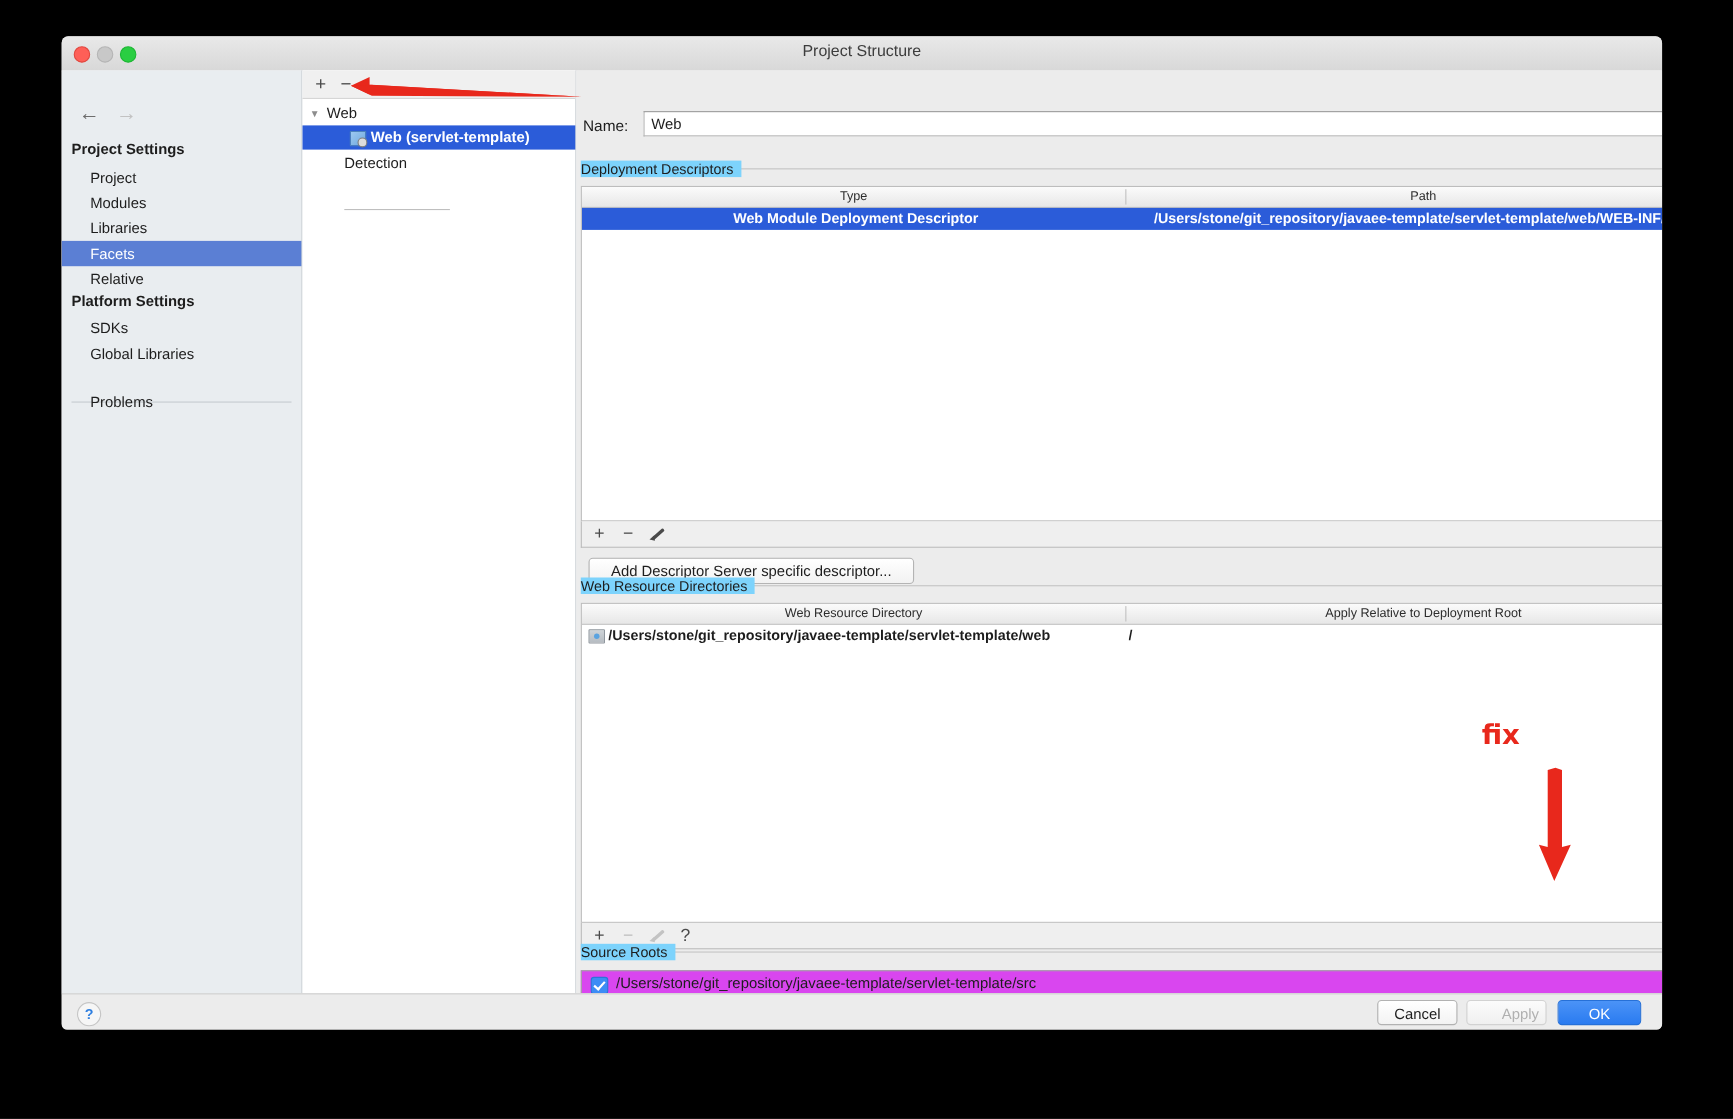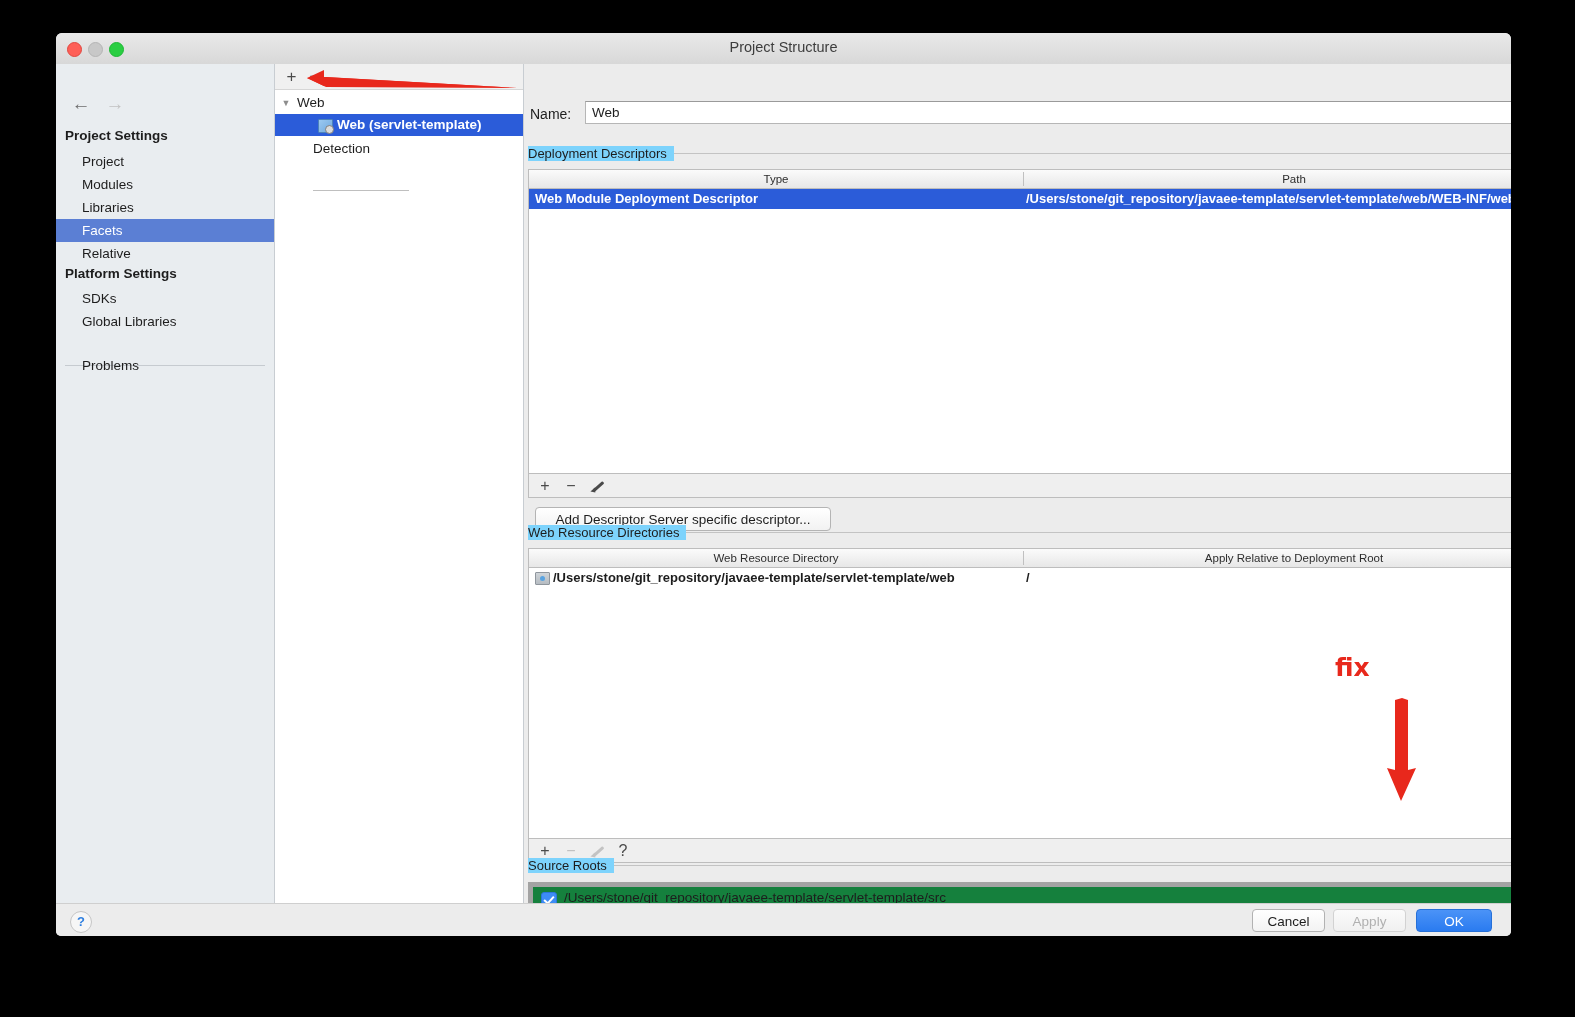--- a/index.html
+++ b/index.html
@@ -267,21 +267,21 @@
   }
   .tr {
     position: absolute;
     left: 0; right: 0;
     height: 20px;
     line-height: 20px;
     font-size: 13px;
     color: #1d1d1d;
     font-weight: bold;
   }
-  .tr.selected { background: #2b5cd9; color: #ffffff; font-weight: bold; }
+  .tr.selected { background: #2b5cd9; color: #ffffff; font-weight: bold; text-align: center; }
   .td { position: absolute; top: 0; height: 20px; line-height: 20px;
         white-space: nowrap; overflow: hidden; }
 
   
   .mini-toolbar {
     position: absolute;
     background: #efefef;
     border: 1px solid #bdbdbd;
     border-top: none;
     box-sizing: border-box;
@@ -352,22 +352,22 @@
     position: absolute;
     left: 4px; top: 3px;
     width: 5px; height: 5px;
     border-radius: 50%;
     background: #5aa3e0;
   }
 
   
   #srcroots-box {
     position: absolute;
-    background: #15803d;
-    border: 5px solid #a3a3a3;
+    background: #d946ef;
+    border: 1px solid #a3a3a3;
     box-sizing: border-box;
   }
   #src-check {
     position: absolute;
     left: 8px; top: 5px;
     width: 14px; height: 14px;
     background: #3d8cf5;
     border: 1px solid #2c76d8;
     border-radius: 3px;
   }
@@ -422,32 +422,33 @@
     left: 1196px; width: 73px;
     background: linear-gradient(to bottom,#ffffff,#f3f3f3);
     border: 1px solid #b2b2b2;
     color: #1d1d1d;
   }
   #btn-apply {
     left: 1277px; width: 73px;
     background: linear-gradient(to bottom,#fbfbfb,#f0f0f0);
     border: 1px solid #d2d2d2;
     color: #b0b0b0;
+    text-align: right;
   }
   #btn-ok {
     left: 1360px; width: 76px;
     background: linear-gradient(to bottom,#4b93f7,#2a7bf0);
     border: 1px solid #2670d8;
     color: #ffffff;
   }
 
   
   #anno-layer {
     position: absolute;
-    left: 4px; top: 0;
+    left: 16px; top: 0;
     width: 1283px; height: 1017px;
     pointer-events: none;
     z-index: 50;
     border-radius: 21px;
   }
   #fix-text {
     position: absolute;
     left: 1331px; top: 653px;
     font-size: 25px;
     font-weight: bold;

